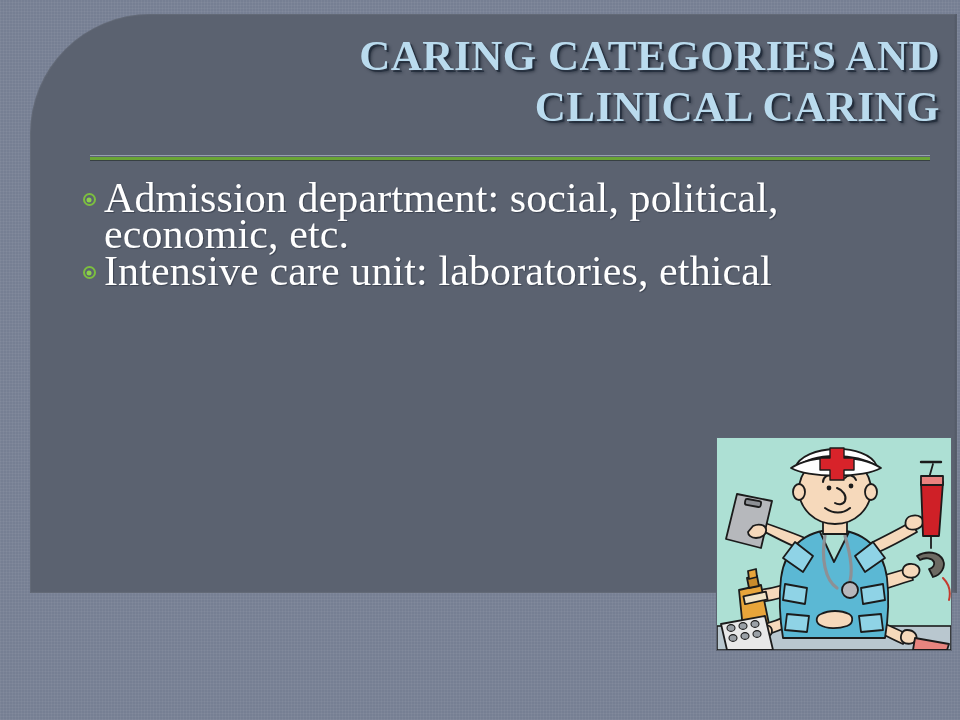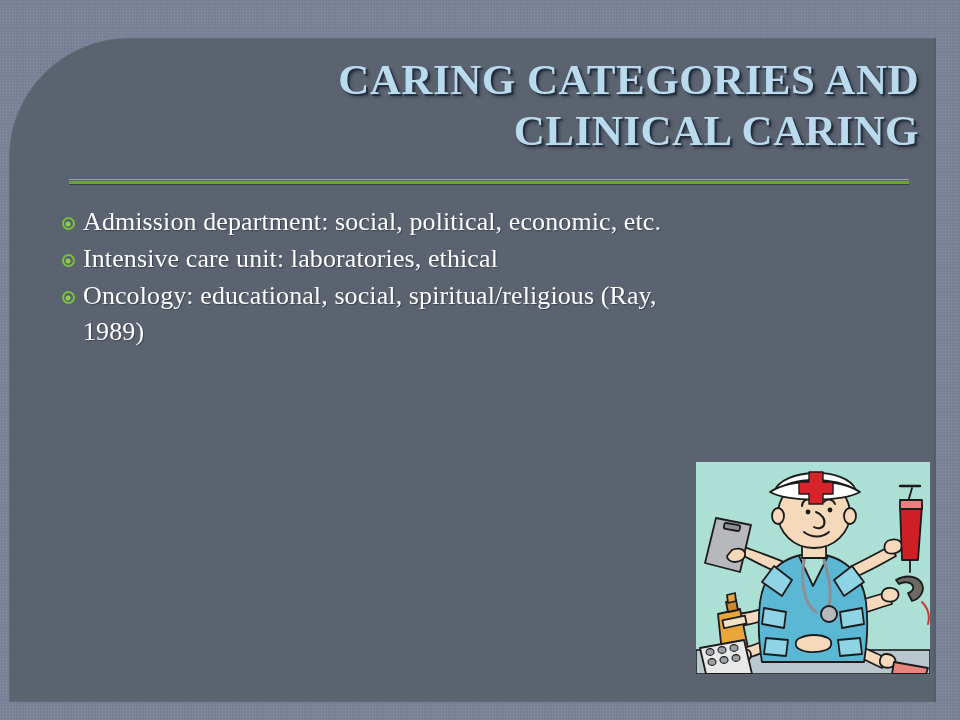--- a/index.html
+++ b/index.html
@@ -14,28 +14,27 @@
     overflow: hidden;
     font-family: "Liberation Serif", "DejaVu Serif", serif;
     background-color: #767f93;
     background-image:
       repeating-linear-gradient(0deg, rgba(255,255,255,0.045) 0px, rgba(255,255,255,0.045) 1px, rgba(0,0,0,0) 1px, rgba(0,0,0,0) 3px),
       repeating-linear-gradient(90deg, rgba(255,255,255,0.045) 0px, rgba(255,255,255,0.045) 1px, rgba(0,0,0,0) 1px, rgba(0,0,0,0) 3px);
   }
   
   #panel {
     position: absolute;
-    left: 9px;
+    left: 30px;
     top: 14px;
     width: 927px;
-    height: 664px;
+    height: 579px;
     background: #5b6270;
     border-top-left-radius: 120px;
     box-shadow: 0 0 0 1px rgba(255,255,255,0.05) inset;
-    margin-top: 24px;
   }
   
   #title-block {
     position: absolute;
     left: 150px;
     top: 16px;
     width: 760px;
     text-align: right;
   }
   .title-line {
@@ -107,21 +106,21 @@
     top: 50%;
     transform: translate(-50%, -50%);
     width: 5px;
     height: 5px;
     border-radius: 50%;
     background: #8cd14a;
   }
   .bullet-text {
     flex: 1 1 auto;
     color: #ffffff;
-    font-size: 26px;
+    font-size: 42px;
     line-height: 36px;
     font-weight: 400;
     letter-spacing: 0.1px;
     text-shadow: 1px 1px 1px rgba(25,32,44,0.45);
     padding-left: 4px;
   }
   
   .narrow .bullet-text { max-width: 600px; }
   
   #illustration {
@@ -171,26 +170,20 @@
 
 
       <div class="bullet-item">
         <span class="bullet-marker">
             <span class="ring"></span>
           </span>
         <span class="bullet-text">Intensive care unit: laboratories, ethical</span>
       </div>
 
 
-      <div class="bullet-item narrow">
-        <span class="bullet-marker">
-            <span class="ring"></span>
-          </span>
-        <span class="bullet-text">Oncology: educational, social, spiritual/religious (Ray, 1989)</span>
-      </div>
 
 
 
     </div>
 
     <div id="illustration">
       <svg width="234" height="212" viewBox="0 0 234 212" xmlns="http://www.w3.org/2000/svg">
         <rect x="0" y="0" width="234" height="212" fill="#ade0d4"></rect>
 
         <rect x="0" y="188" width="234" height="24" fill="#b9c7cf" stroke="#1b1b1b" stroke-width="1.6"></rect>

